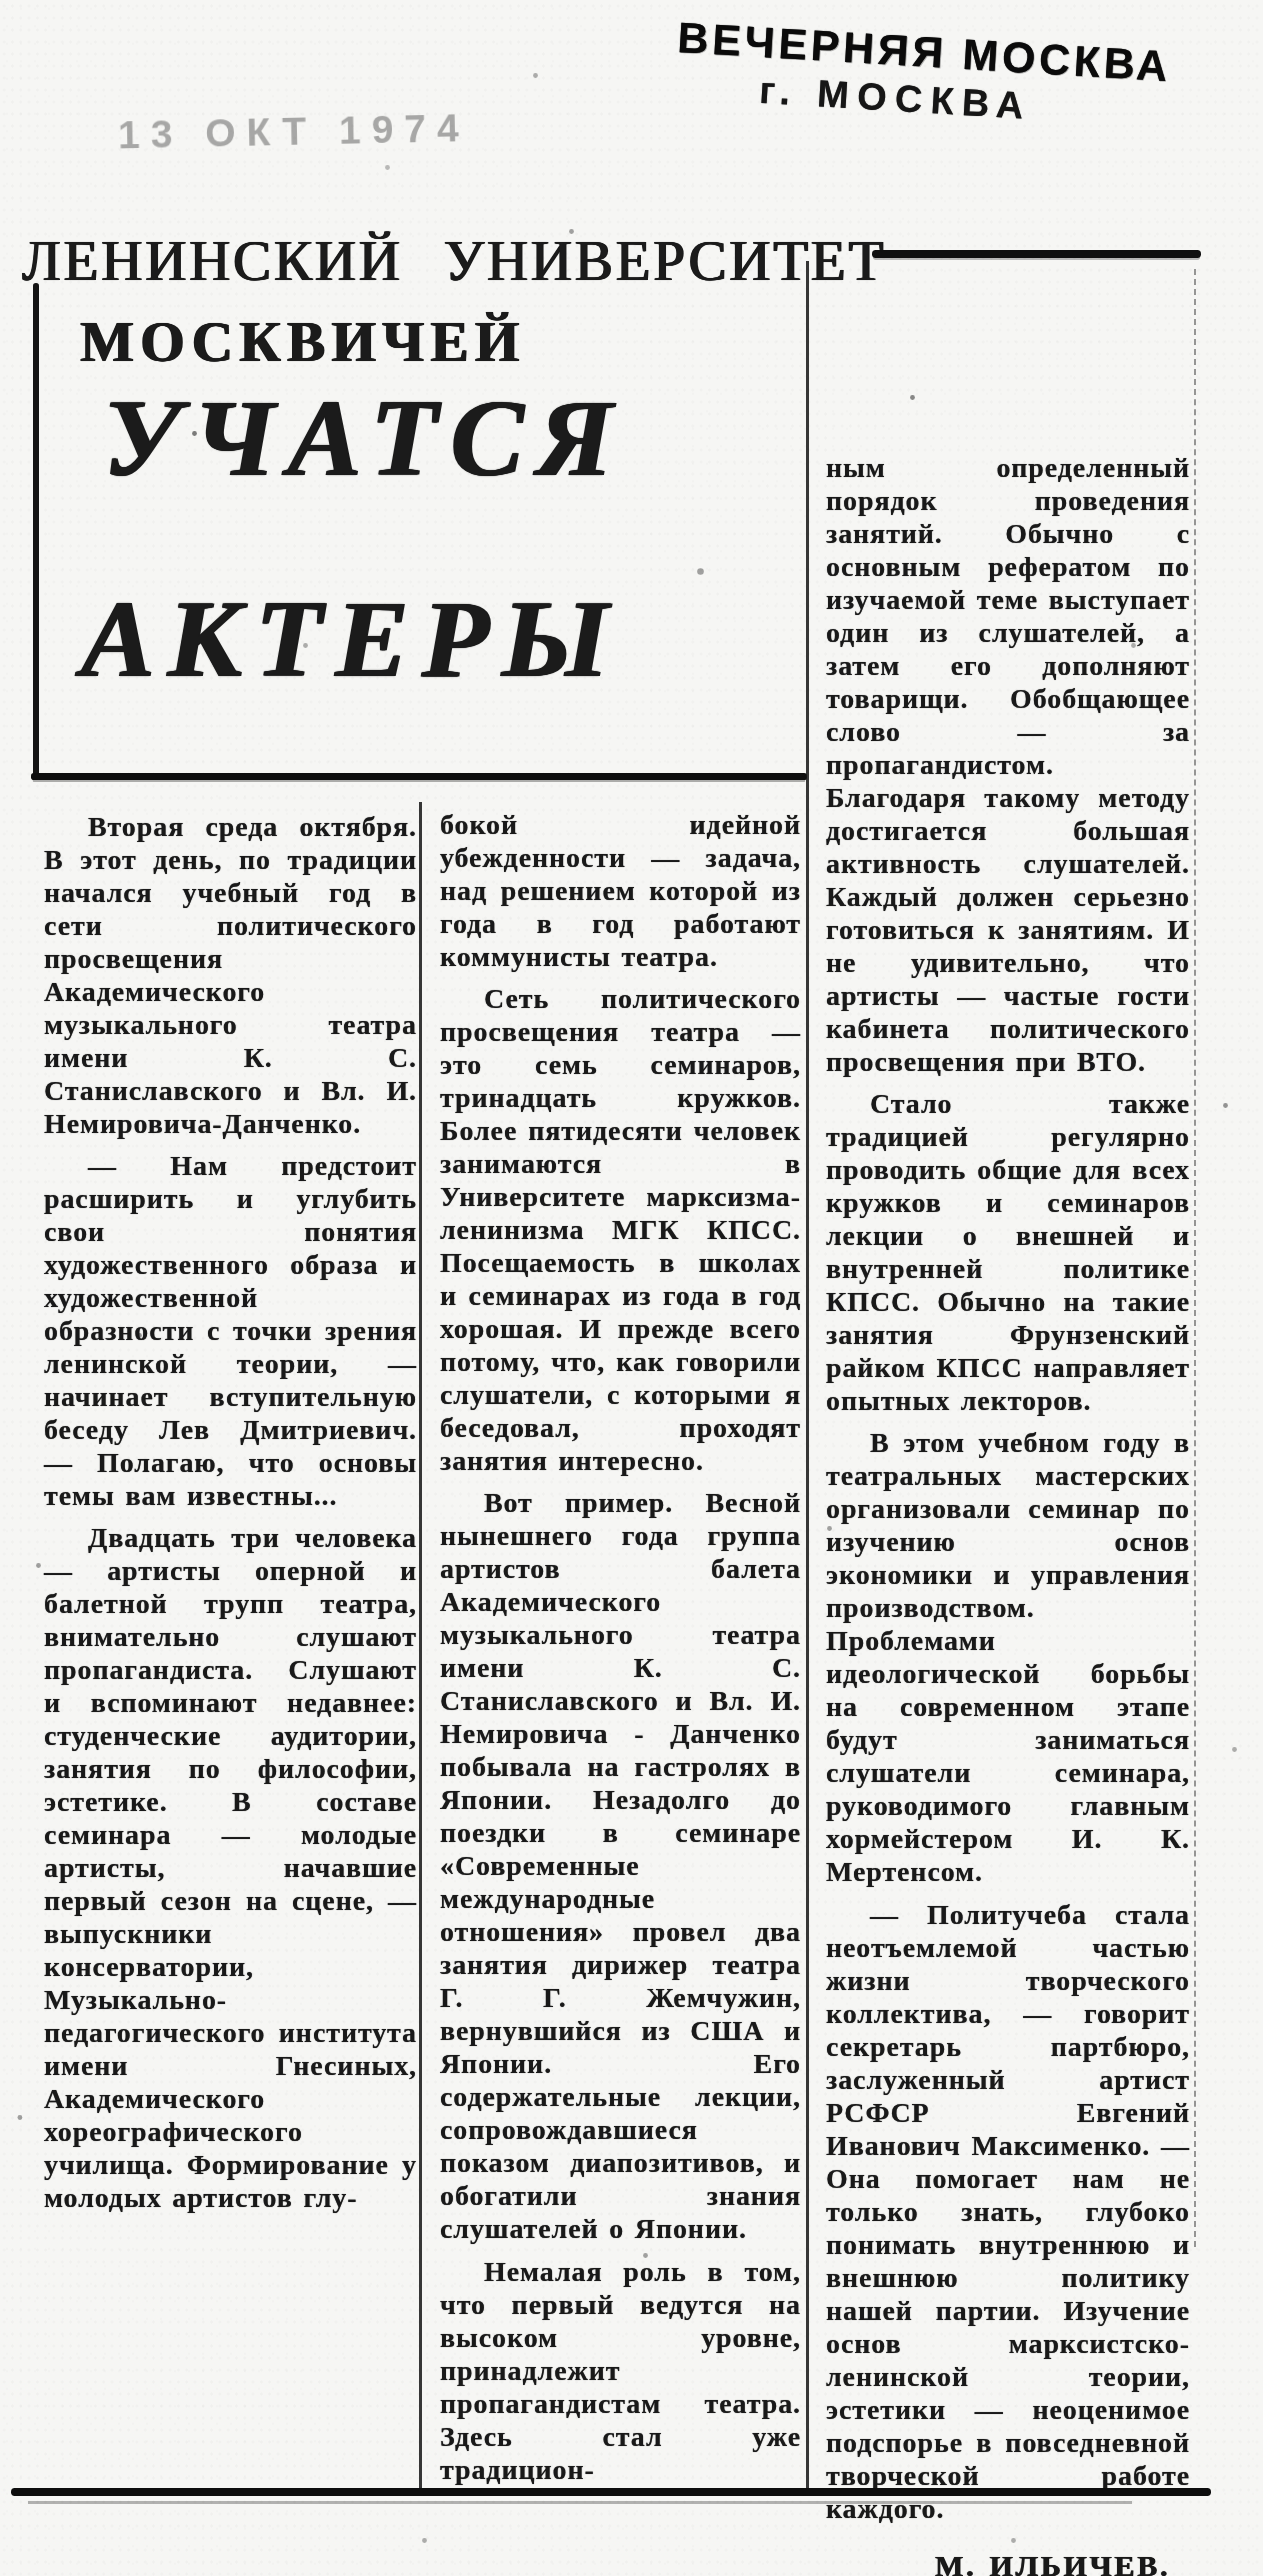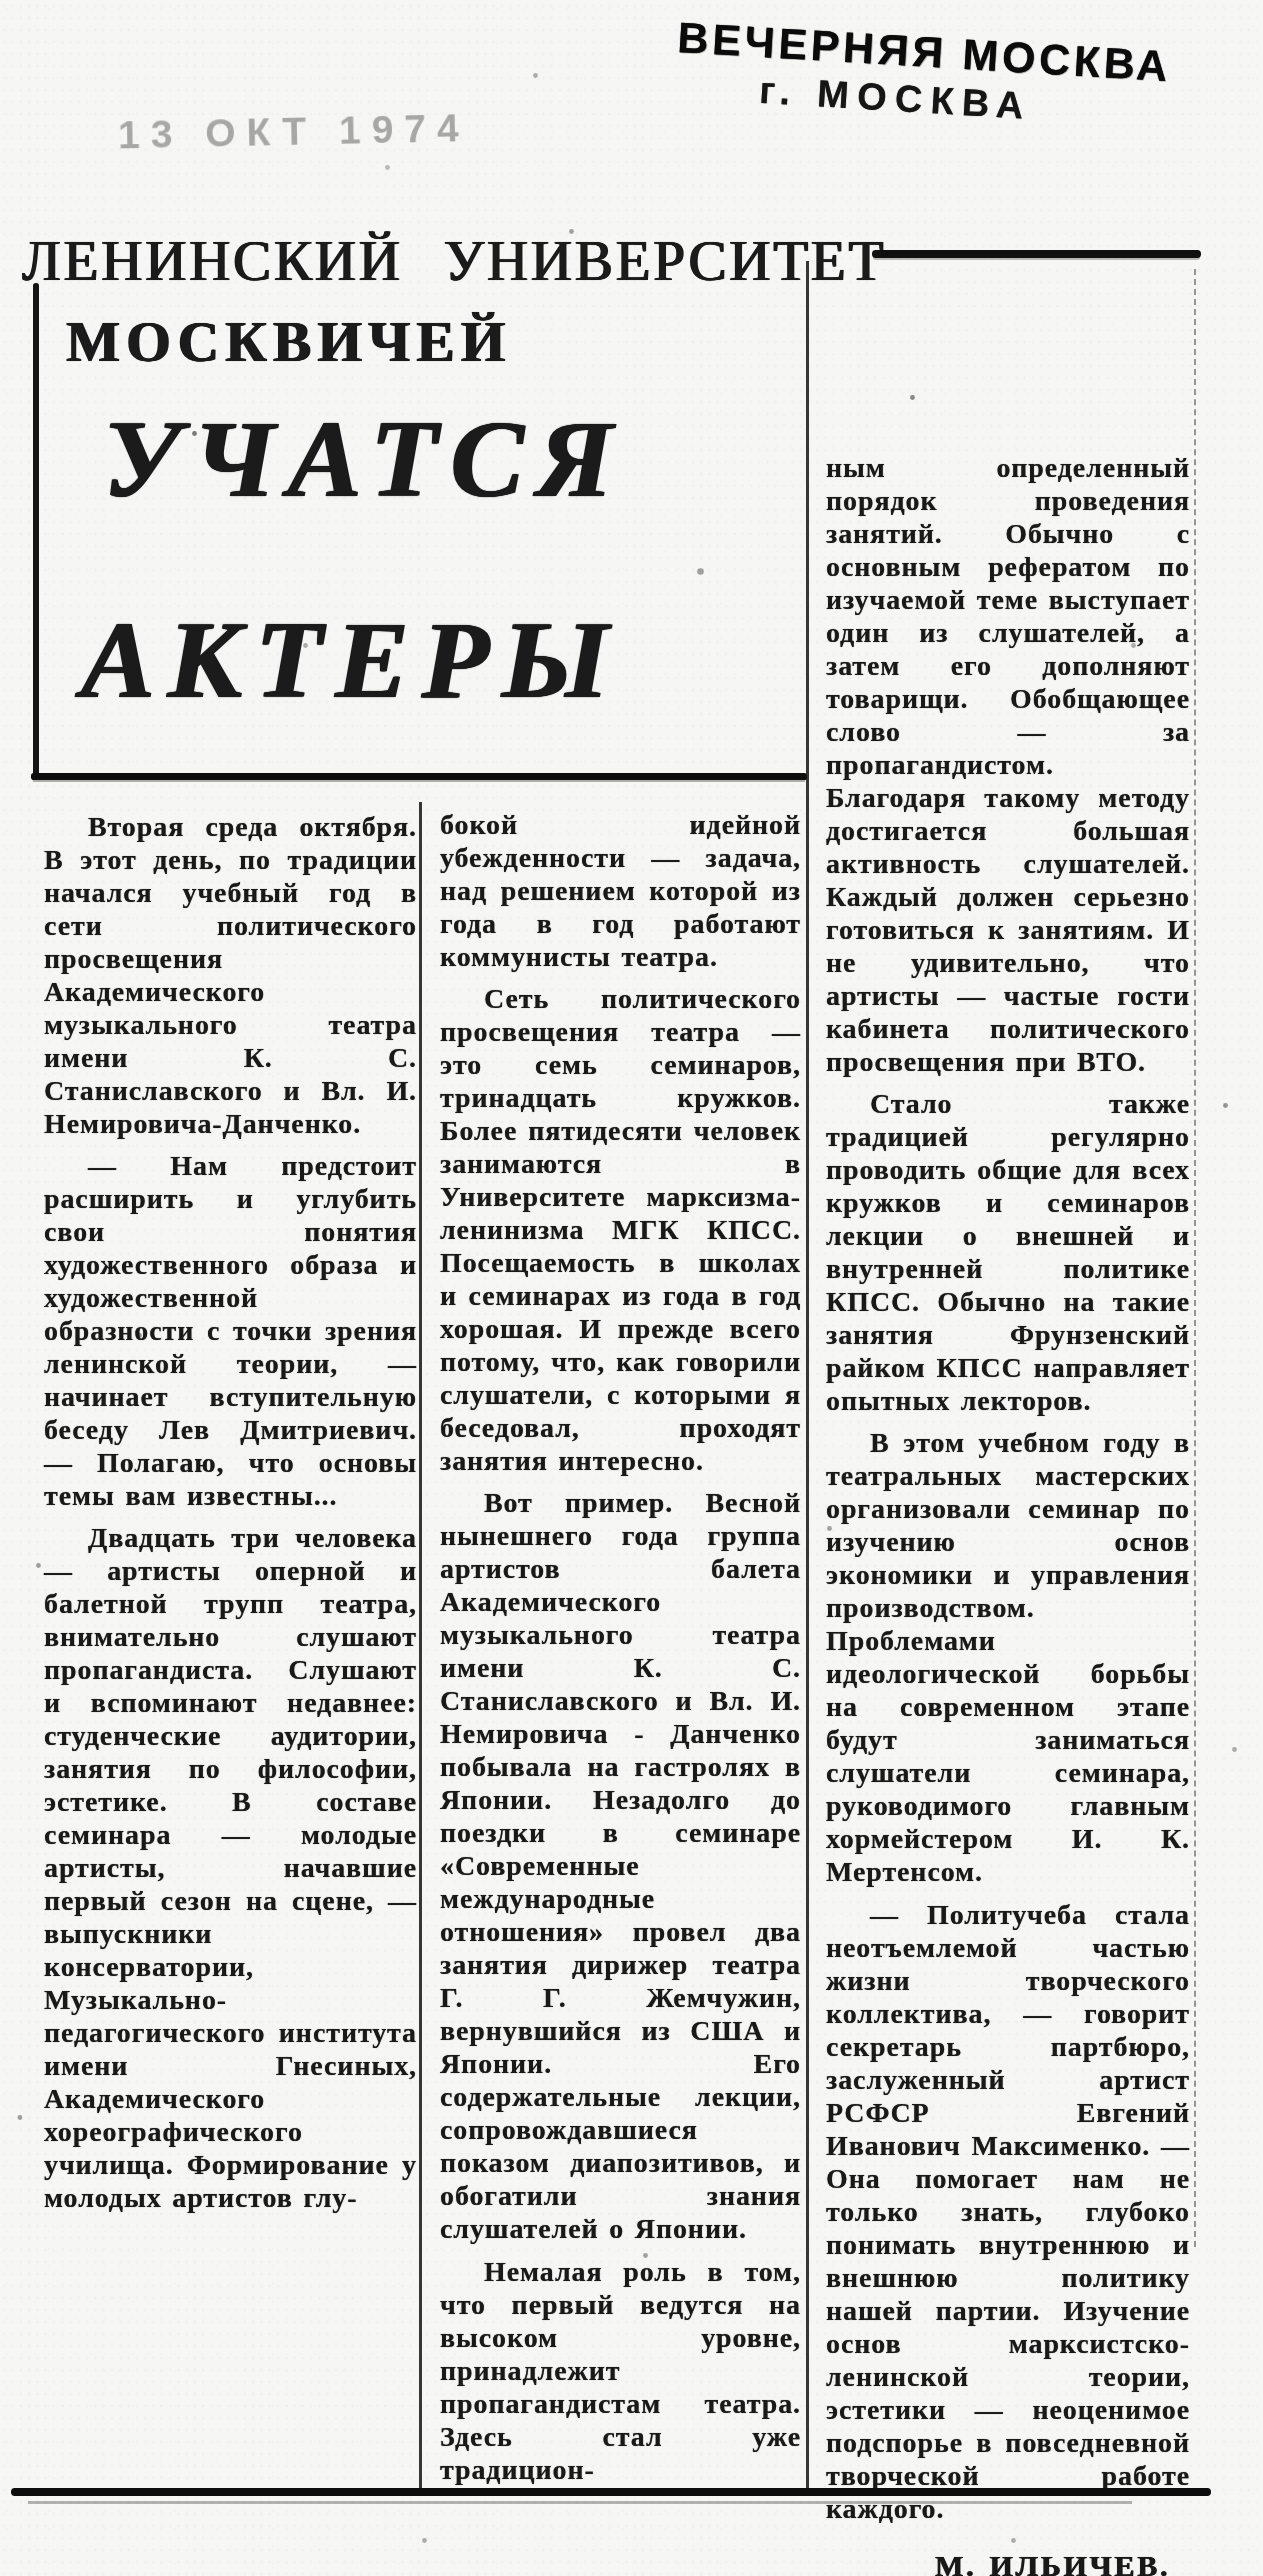--- a/index.html
+++ b/index.html
@@ -48,33 +48,32 @@
     font-weight:400;font-size:57px;letter-spacing:2.8px;word-spacing:24px;
     white-space:nowrap;
     text-shadow:1.1px 0 currentColor, -0.6px 0 currentColor, 0 0 0.9px rgba(0,0,0,.6);
   }
   .kicker-rule{
     position:absolute;left:872px;top:250px;width:329px;height:8.3px;
     background:#101010;border-radius:3.7px;
     box-shadow:0 2.8px 0 -0.9px rgba(0,0,0,.25);
   }
   .kicker2{
-    position:absolute;left:66px;top:309px;
+    position:absolute;left:80px;top:309px;
     font-weight:700;font-size:57px;letter-spacing:6.4px;white-space:nowrap;
     text-shadow:1.1px 0 currentColor, -0.6px 0 currentColor, 0 0 0.9px rgba(0,0,0,.6);
   }
   
   .box-left{position:absolute;left:33px;top:283px;width:5.5px;height:495px;background:#141414;border-radius:2.8px;}
   .box-bottom{position:absolute;left:31px;top:773px;width:776px;height:7.4px;background:#0e0e0e;border-radius:2.8px;box-shadow:0 3.7px 0 -1.8px rgba(0,0,0,.3);}
   .main-title{position:absolute;left:0;top:0;}
   .title-line{
     position:absolute;
     font-style:italic;font-weight:700;font-size:110px;letter-spacing:13px;white-space:nowrap;
     text-shadow:1.4px 0 currentColor, -0.7px 0 currentColor, 0 0 1.8px rgba(0,0,0,.55);
-    margin-top:21px;
   }
   .title-line.t1{left:103px;top:375px;}
   .title-line.t2{left:81px;top:576px;text-align:right;}
   
   .sep-col12{position:absolute;left:419px;top:802px;width:2.8px;height:1689px;background:rgba(20,20,20,.85);}
   .sep-col23{position:absolute;left:806px;top:261px;width:2.8px;height:2230px;background:rgba(20,20,20,.85);}
   .edge-right{position:absolute;left:1194px;top:269px;width:0;height:1978px;border-left:2.8px dashed rgba(30,30,30,.45);}
   .bottom-rule{position:absolute;left:11px;top:2488px;width:1200px;height:8.3px;background:#0d0d0d;border-radius:3.7px;}
   .bottom-smudge{position:absolute;left:28px;top:2501px;width:1104px;height:2.8px;background:rgba(0,0,0,.28);}
   

